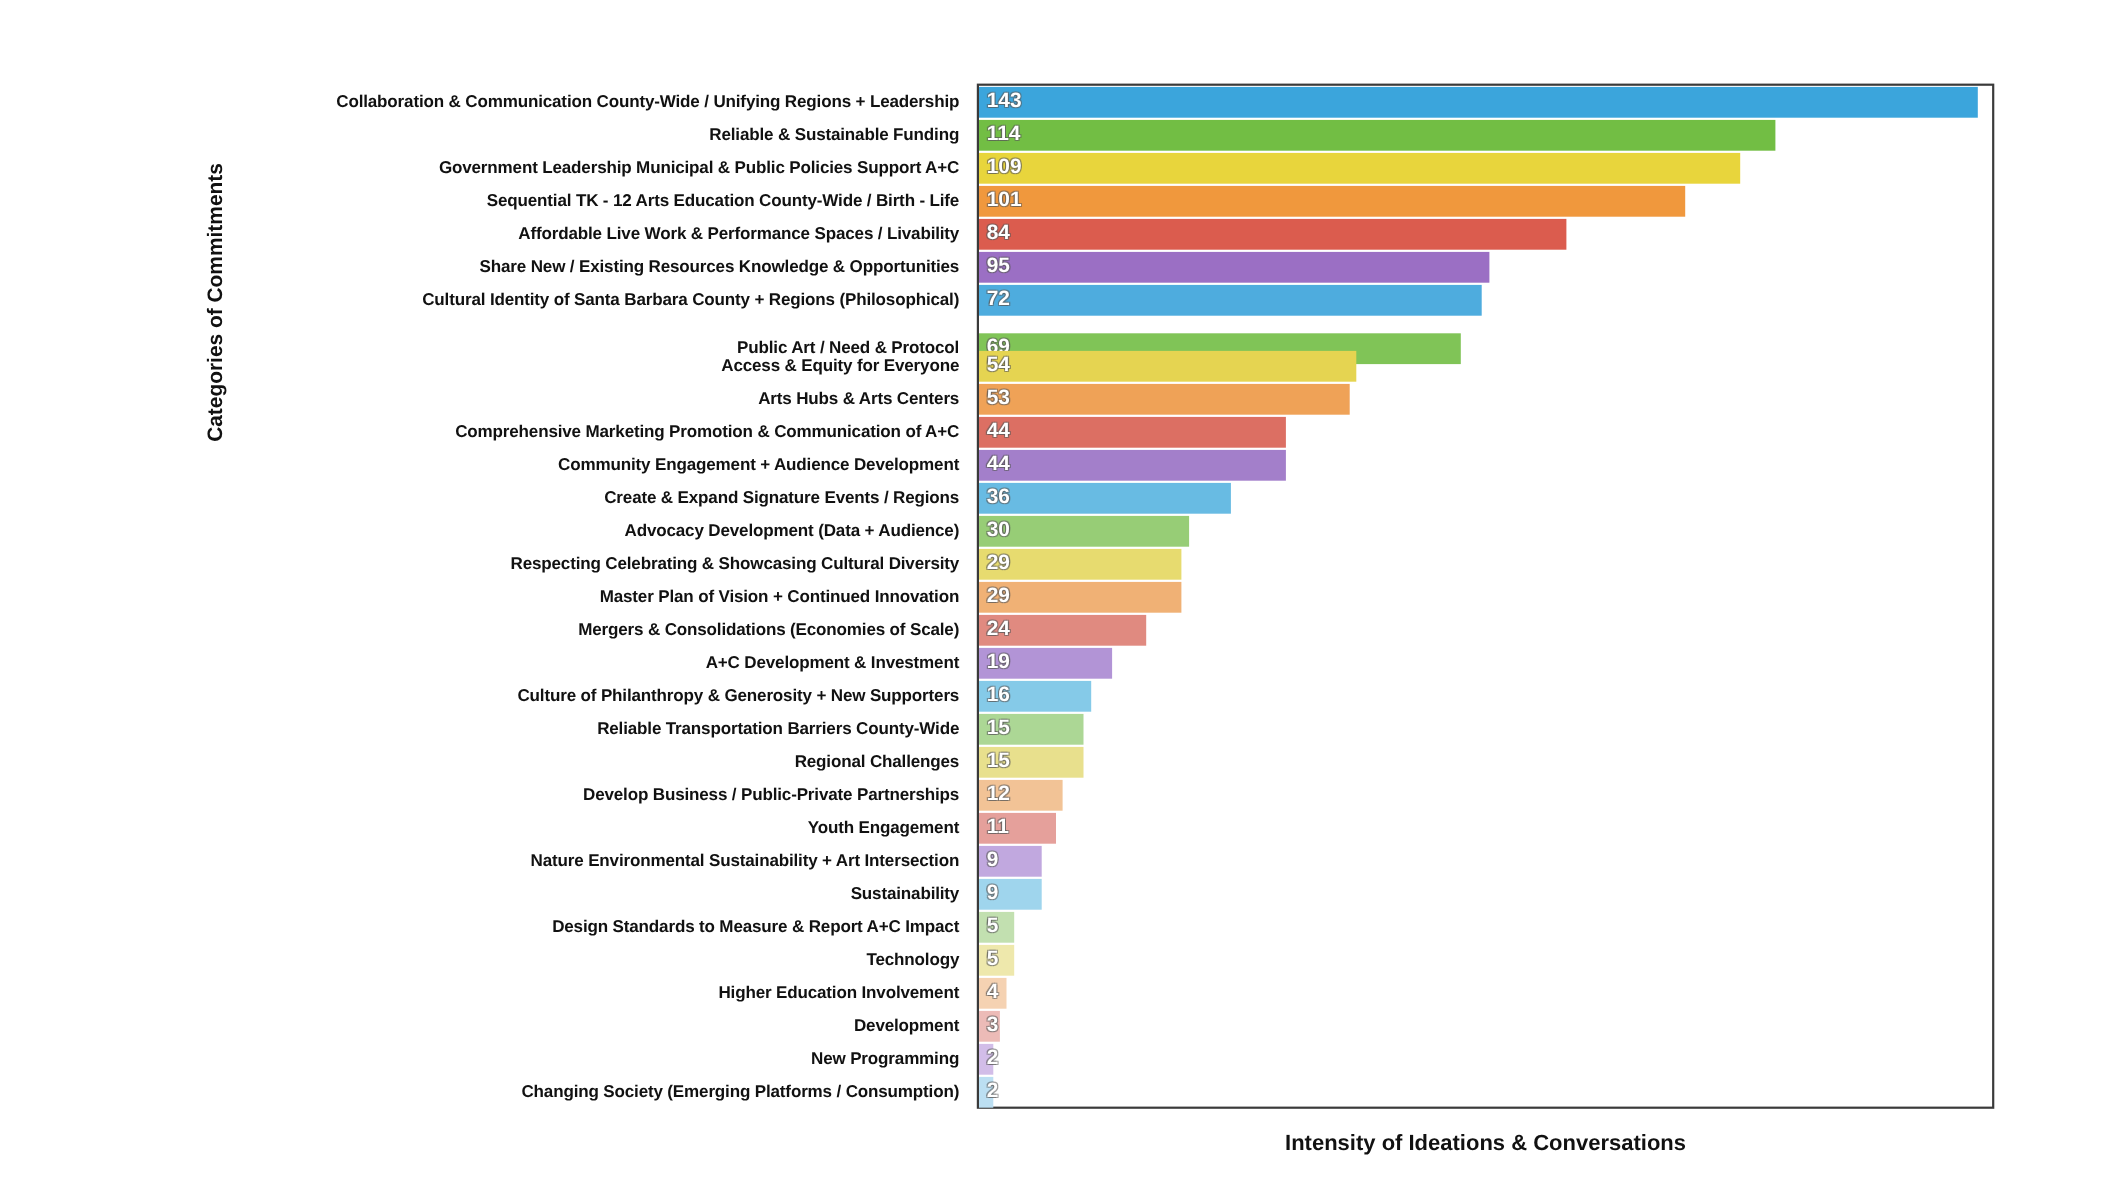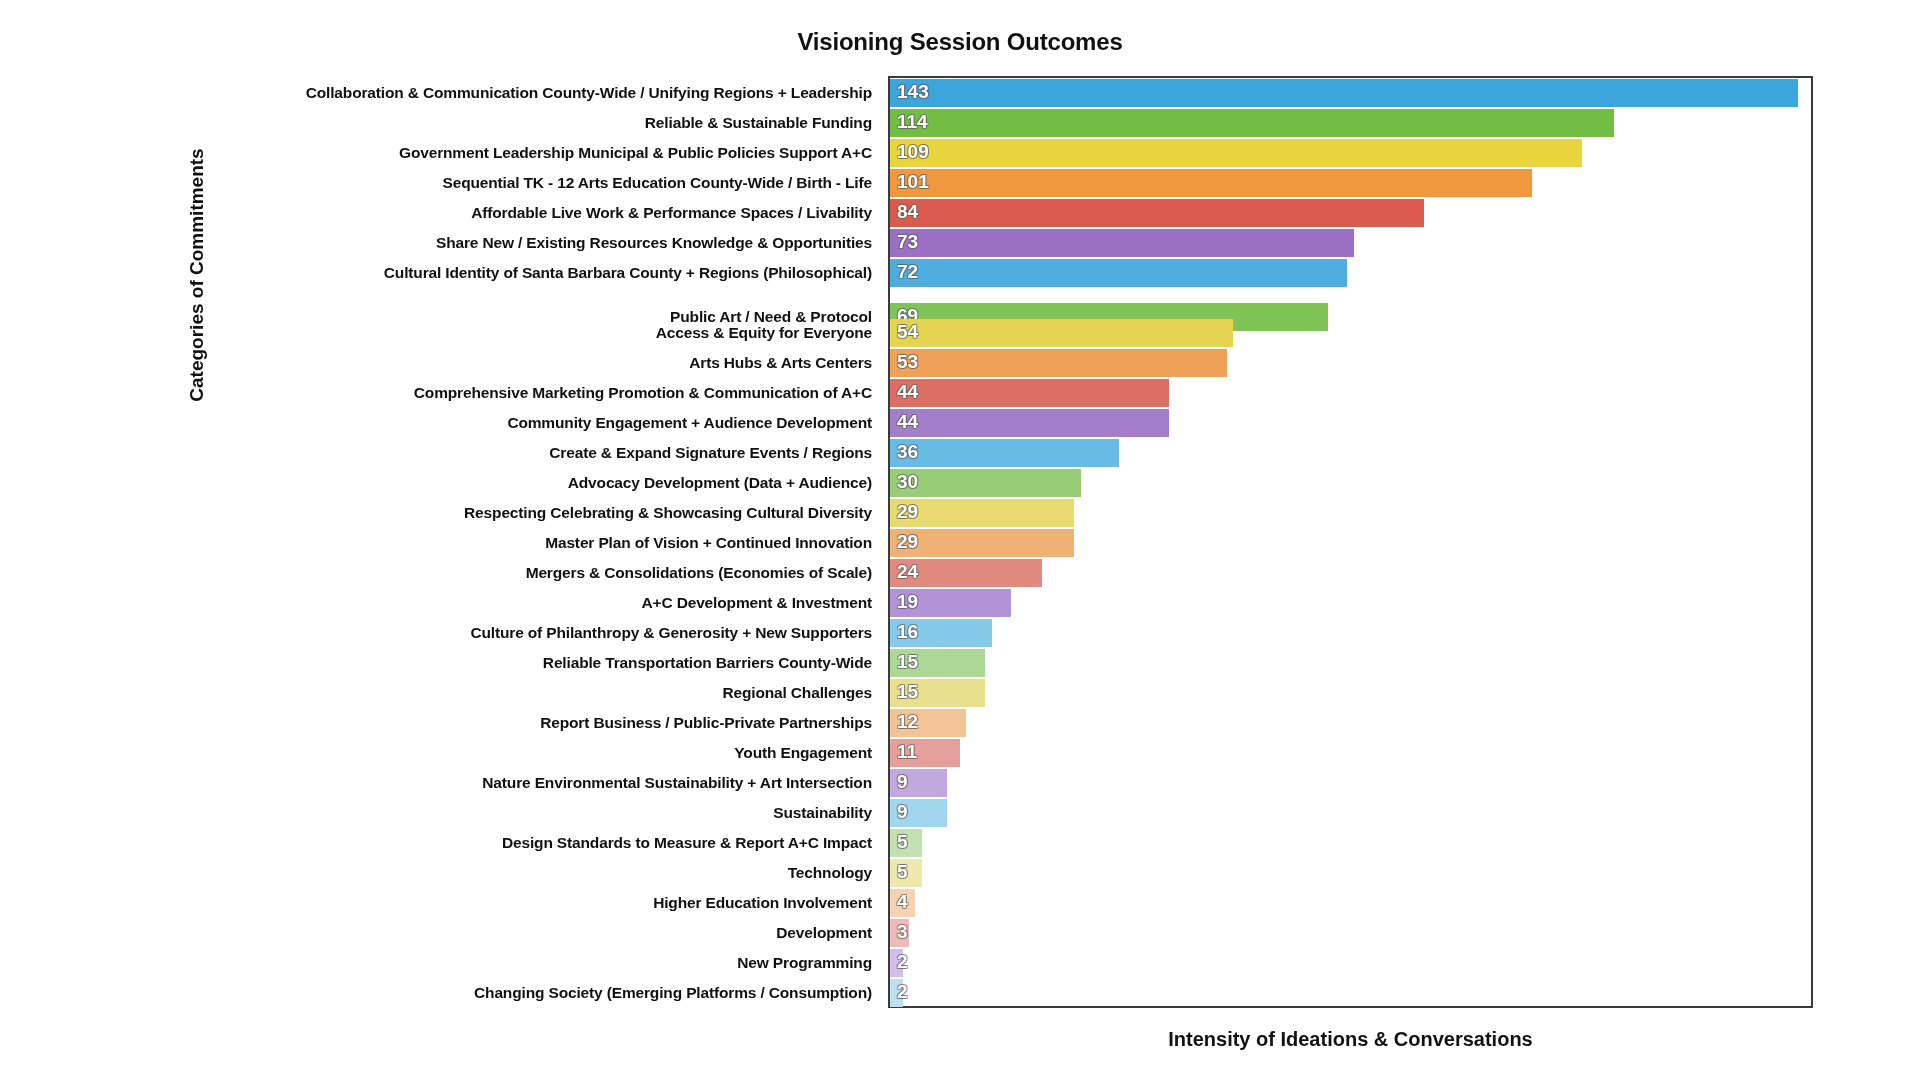--- a/index.html
+++ b/index.html
@@ -122,21 +122,20 @@
        1px  1px 0 rgba(90,90,90,.55);
     white-space: nowrap;
     pointer-events: none;
   }
 </style>
 </head>
 <body>
 
 <div id="chart-root">
 
-  <div id="chart-title">Visioning Session Outcomes</div>
 
   <div id="y-axis-title">Categories of Commitments</div>
 
   <div id="plot-area">
       <div class="bar-row" style="top: 0px; padding-left: 12px;">
         <div class="tick-label">Collaboration &amp; Communication County-Wide / Unifying Regions + Leadership</div>
         <div class="bar" style="width: 908.297px; background: rgb(59, 165, 220);"></div>
         <div class="bar-value">143</div>
       </div>
       <div class="bar-row" style="top: 30px;">
@@ -155,21 +154,21 @@
         <div class="bar-value">101</div>
       </div>
       <div class="bar-row" style="top: 120px;">
         <div class="tick-label">Affordable Live Work &amp; Performance Spaces / Livability</div>
         <div class="bar" style="width: 533.545px; background: rgb(219, 92, 78);"></div>
         <div class="bar-value">84</div>
       </div>
       <div class="bar-row" style="top: 150px;">
         <div class="tick-label">Share New / Existing Resources Knowledge &amp; Opportunities</div>
         <div class="bar" style="width: 463.676px; background: rgb(155, 111, 196);"></div>
-        <div class="bar-value">73</div>
+        <div class="bar-value">95</div>
       </div>
       <div class="bar-row" style="top: 180px;">
         <div class="tick-label">Cultural Identity of Santa Barbara County + Regions (Philosophical)</div>
         <div class="bar" style="width: 457.324px; background: rgb(78, 172, 222);"></div>
         <div class="bar-value">72</div>
       </div>
       <div class="bar-row" style="top: 224px;">
         <div class="tick-label">Public Art / Need &amp; Protocol</div>
         <div class="bar" style="width: 438.269px; background: rgb(128, 196, 87);"></div>
         <div class="bar-value">69</div>
@@ -233,21 +232,21 @@
         <div class="tick-label">Reliable Transportation Barriers County-Wide</div>
         <div class="bar" style="width: 95.2759px; background: rgb(172, 215, 149);"></div>
         <div class="bar-value">15</div>
       </div>
       <div class="bar-row" style="top: 600px;">
         <div class="tick-label">Regional Challenges</div>
         <div class="bar" style="width: 95.2759px; background: rgb(232, 224, 141);"></div>
         <div class="bar-value">15</div>
       </div>
       <div class="bar-row" style="top: 630px;">
-        <div class="tick-label">Report Business / Public-Private Partnerships</div>
+        <div class="tick-label">Develop Business / Public-Private Partnerships</div>
         <div class="bar" style="width: 76.2207px; background: rgb(242, 195, 150);"></div>
         <div class="bar-value">12</div>
       </div>
       <div class="bar-row" style="top: 660px;">
         <div class="tick-label">Youth Engagement</div>
         <div class="bar" style="width: 69.869px; background: rgb(229, 160, 155);"></div>
         <div class="bar-value">11</div>
       </div>
       <div class="bar-row" style="top: 690px;">
         <div class="tick-label">Nature Environmental Sustainability + Art Intersection</div>

